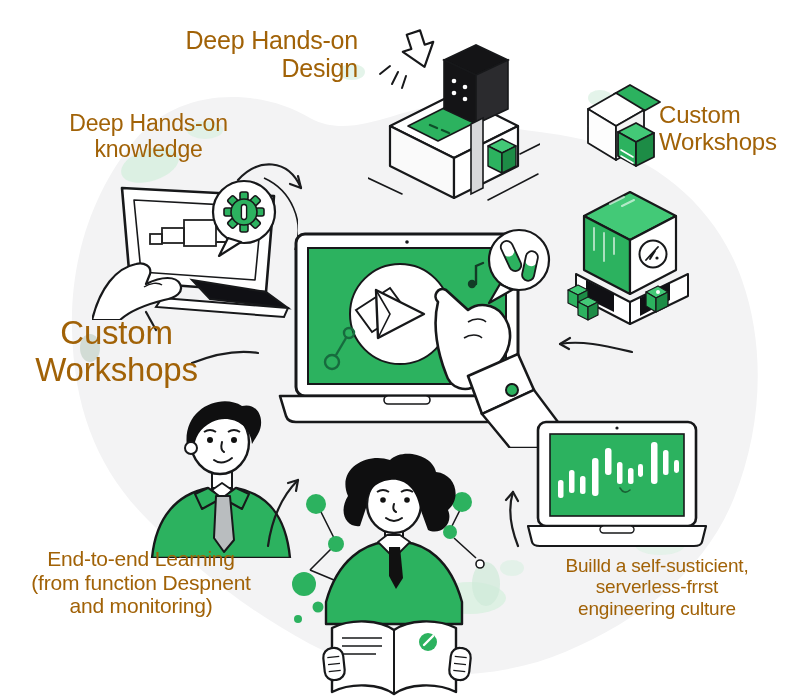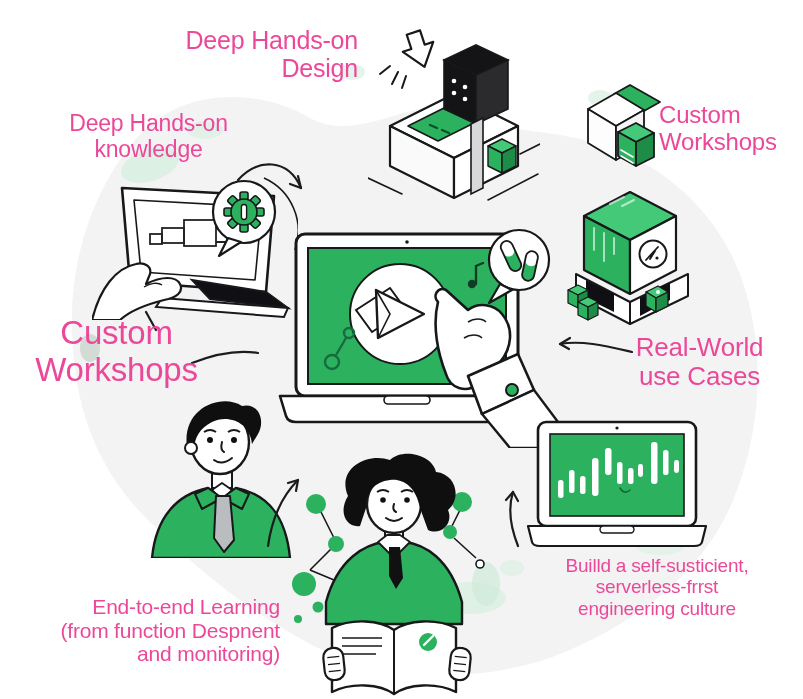--- a/index.html
+++ b/index.html
@@ -1,26 +1,26 @@
 <!DOCTYPE html>
 <html><head>
 <meta charset="utf-8">
 <style>
   html,body{margin:0;padding:0;background:#fff;}
   #stage{position:relative;width:803px;height:699px;background:#fff;overflow:hidden;
          font-family:"Liberation Sans",sans-serif;}
   #stage svg{display:block;}
-  .label{position:absolute;color:#ec4899;white-space:pre-line;line-height:1.13;
+  .label{position:absolute;color:#a16207;white-space:pre-line;line-height:1.13;
          letter-spacing:-0.2px;z-index:3;}
   .l-design{left:58px;top:26px;width:300px;text-align:right;font-size:25px;}
   .l-knowledge{left:36px;top:110px;width:225px;text-align:center;font-size:23px;}
   .l-custom-right{left:659px;top:101px;width:135px;text-align:left;font-size:24px;}
   .l-custom-left{left:14px;top:314px;width:205px;text-align:center;font-size:33px;}
   .l-realworld{left:612px;top:333px;width:175px;text-align:center;font-size:26px;}
-  .l-endtoend{left:2px;top:547px;width:278px;text-align:right;font-size:21px;margin-top:48px;}
+  .l-endtoend{left:2px;top:547px;width:278px;text-align:center;font-size:21px;}
   .l-culture{left:518px;top:555px;width:278px;text-align:center;font-size:19px;}
   .illu{position:absolute;z-index:1;}
   #arrows{position:absolute;left:0;top:0;z-index:2;}
   #blob{position:absolute;left:0;top:0;z-index:0;}
 </style>
 </head>
 <body>
 
 <div id="stage">
 
@@ -41,22 +41,20 @@
   </svg>
 
   <div class="label l-design">Deep Hands-on
 Design</div>
   <div class="label l-knowledge">Deep Hands-on
 knowledge</div>
   <div class="label l-custom-right">Custom
 Workshops</div>
   <div class="label l-custom-left">Custom
 Workshops</div>
-  <div class="label l-realworld">Real-World
-use Cases</div>
   <div class="label l-endtoend">End-to-end Learning
 (from function Despnent
 and monitoring)</div>
   <div class="label l-culture">Builld a self-susticient,
 serverless-frrst
 engineering culture</div>
 
   <svg class="illu" style="left:368px;top:26px" width="172" height="186" viewBox="0 0 172 186">
     <g transform="rotate(-18 50 24)">
       <path d="M 44,6 h 14 v 15 h 9 l -16,21 -16,-21 h 9 z" fill="#fff" stroke="#17181a" stroke-width="2.2" stroke-linejoin="round"></path>

